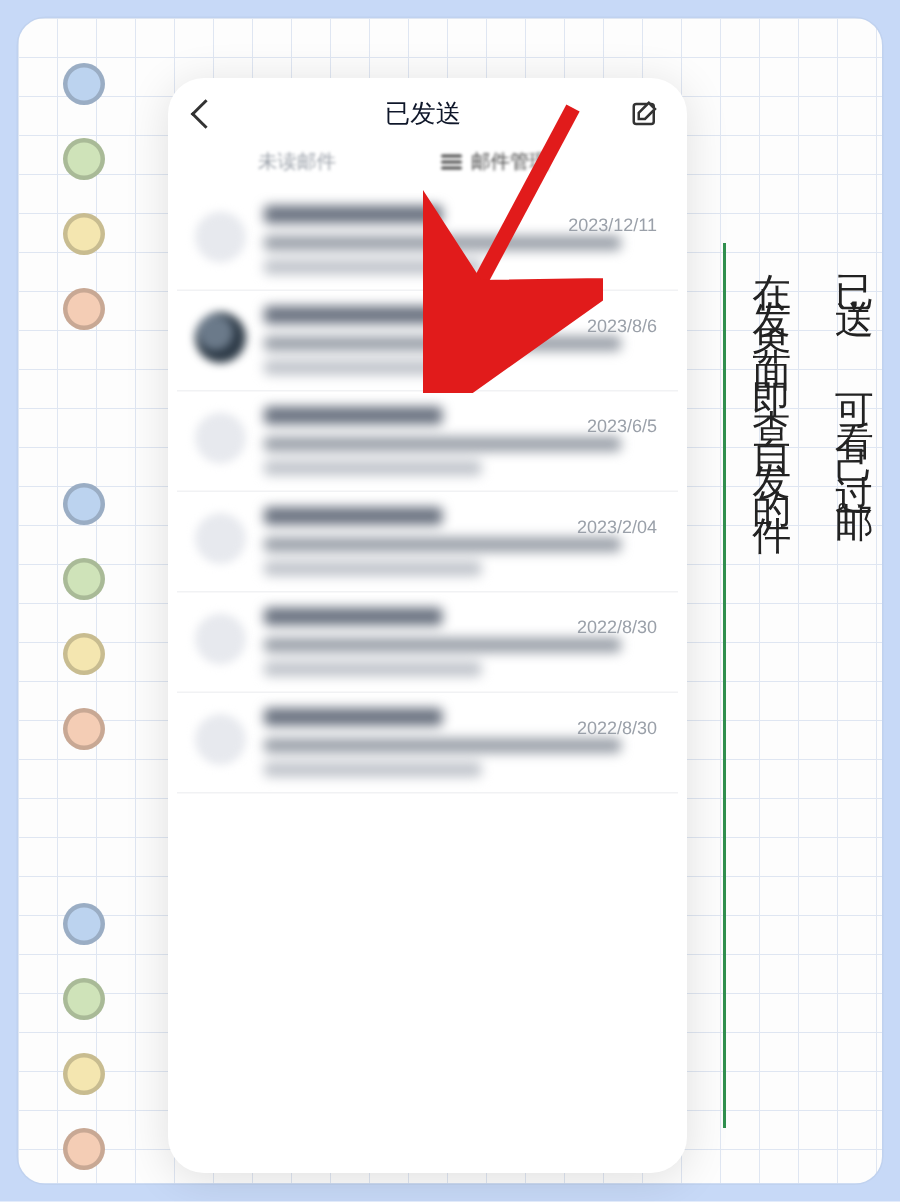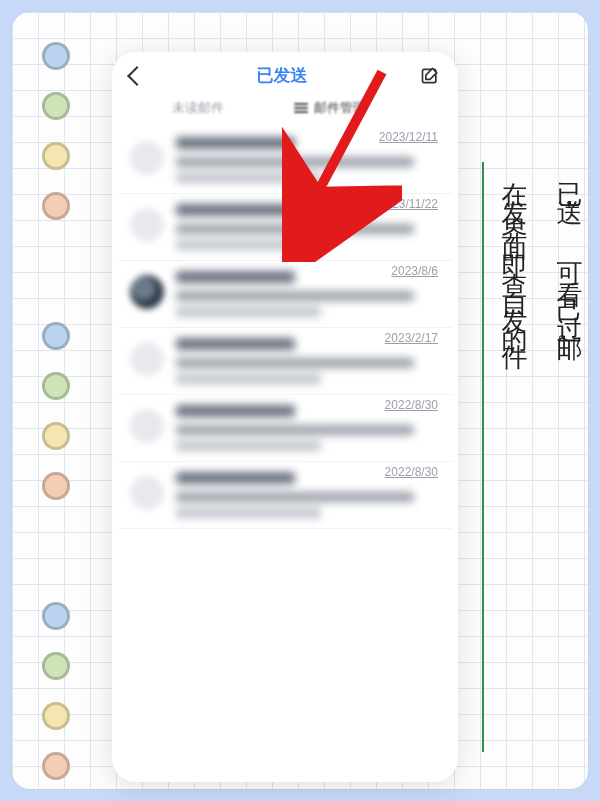--- a/index.html
+++ b/index.html
@@ -35,21 +35,21 @@
     width:346px;height:730px;
     background:#fff;
     border-radius:24px;
     box-shadow:0 4px 30px rgba(0,0,0,0.12);
     overflow:hidden;
   }
   .ph-top{
     display:flex;align-items:center;justify-content:space-between;
     padding:12px 18px 6px 18px;
   }
-  .ph-title{font-size:17px;font-weight:700;color:#3b82f6;}
+  .ph-title{font-size:17px;font-weight:400;color:#0f172a;}
   .chev{width:12px;height:12px;border-left:2px solid #333;border-bottom:2px solid #333;transform:rotate(45deg);}
   .compose{width:20px;height:20px;}
   .compose svg{display:block}
   .ph-sub{
     display:flex;align-items:center;justify-content:flex-start;
     gap:70px;
     padding:6px 24px 10px 60px;
     font-size:13px;color:#9aa0a9;
     filter:blur(1px);
   }
@@ -73,22 +73,22 @@
   .avatar.photo{background:radial-gradient(circle at 40% 40%,#6b7a8a 0 40%,#2d3a47 42% 100%);}
   .body{
     flex:1;min-width:0;
     filter:blur(4px);
     color:#6a7280;
   }
   .line1{height:12px;background:#6a7280;border-radius:3px;margin-bottom:8px;width:45%}
   .line2{height:10px;background:#9aa0a9;border-radius:3px;width:90%;margin-bottom:6px}
   .line3{height:10px;background:#c0c4cb;border-radius:3px;width:55%}
   .date{
-    position:absolute;right:14px;top:3px;
-    font-size:12px;color:#9aa0a9;text-decoration:underline;
+    position:absolute;right:14px;top:16px;
+    font-size:12px;color:#9aa0a9;
   }
   
   .arrow{position:absolute;left:270px;top:50px;pointer-events:none;}
   
   .vrule{position:absolute;left:470px;top:150px;width:2px;height:590px;background:#2f8f4e;}
   .anno{
     position:absolute;left:480px;top:150px;width:100px;height:600px;
     display:flex;gap:20px;justify-content:center;
     font-family:"STKaiti","Kaiti SC","KaiTi","楷体",serif;
     font-size:26px;color:#222;
@@ -146,45 +146,45 @@
         <div class="row">
           <div class="avatar"></div>
           <div class="body">
             <div class="line1"></div>
             <div class="line2"></div>
             <div class="line3"></div>
           </div>
           <div class="date">2023/12/11</div>
         </div>
         <div class="row">
-          <div class="avatar"></div>
-          <div class="body">
-            <div class="line1"></div>
-            <div class="line2"></div>
-            <div class="line3"></div>
-          </div>
-          <div class="date">2023/11/22</div>
-        </div>
-        <div class="row">
           <div class="avatar photo"></div>
           <div class="body">
             <div class="line1"></div>
             <div class="line2"></div>
             <div class="line3"></div>
           </div>
           <div class="date">2023/8/6</div>
         </div>
         <div class="row">
           <div class="avatar"></div>
           <div class="body">
             <div class="line1"></div>
             <div class="line2"></div>
             <div class="line3"></div>
           </div>
-          <div class="date">2023/2/17</div>
+          <div class="date">2023/6/5</div>
+        </div>
+        <div class="row">
+          <div class="avatar"></div>
+          <div class="body">
+            <div class="line1"></div>
+            <div class="line2"></div>
+            <div class="line3"></div>
+          </div>
+          <div class="date">2023/2/04</div>
         </div>
         <div class="row">
           <div class="avatar"></div>
           <div class="body">
             <div class="line1"></div>
             <div class="line2"></div>
             <div class="line3"></div>
           </div>
           <div class="date">2022/8/30</div>
         </div>

